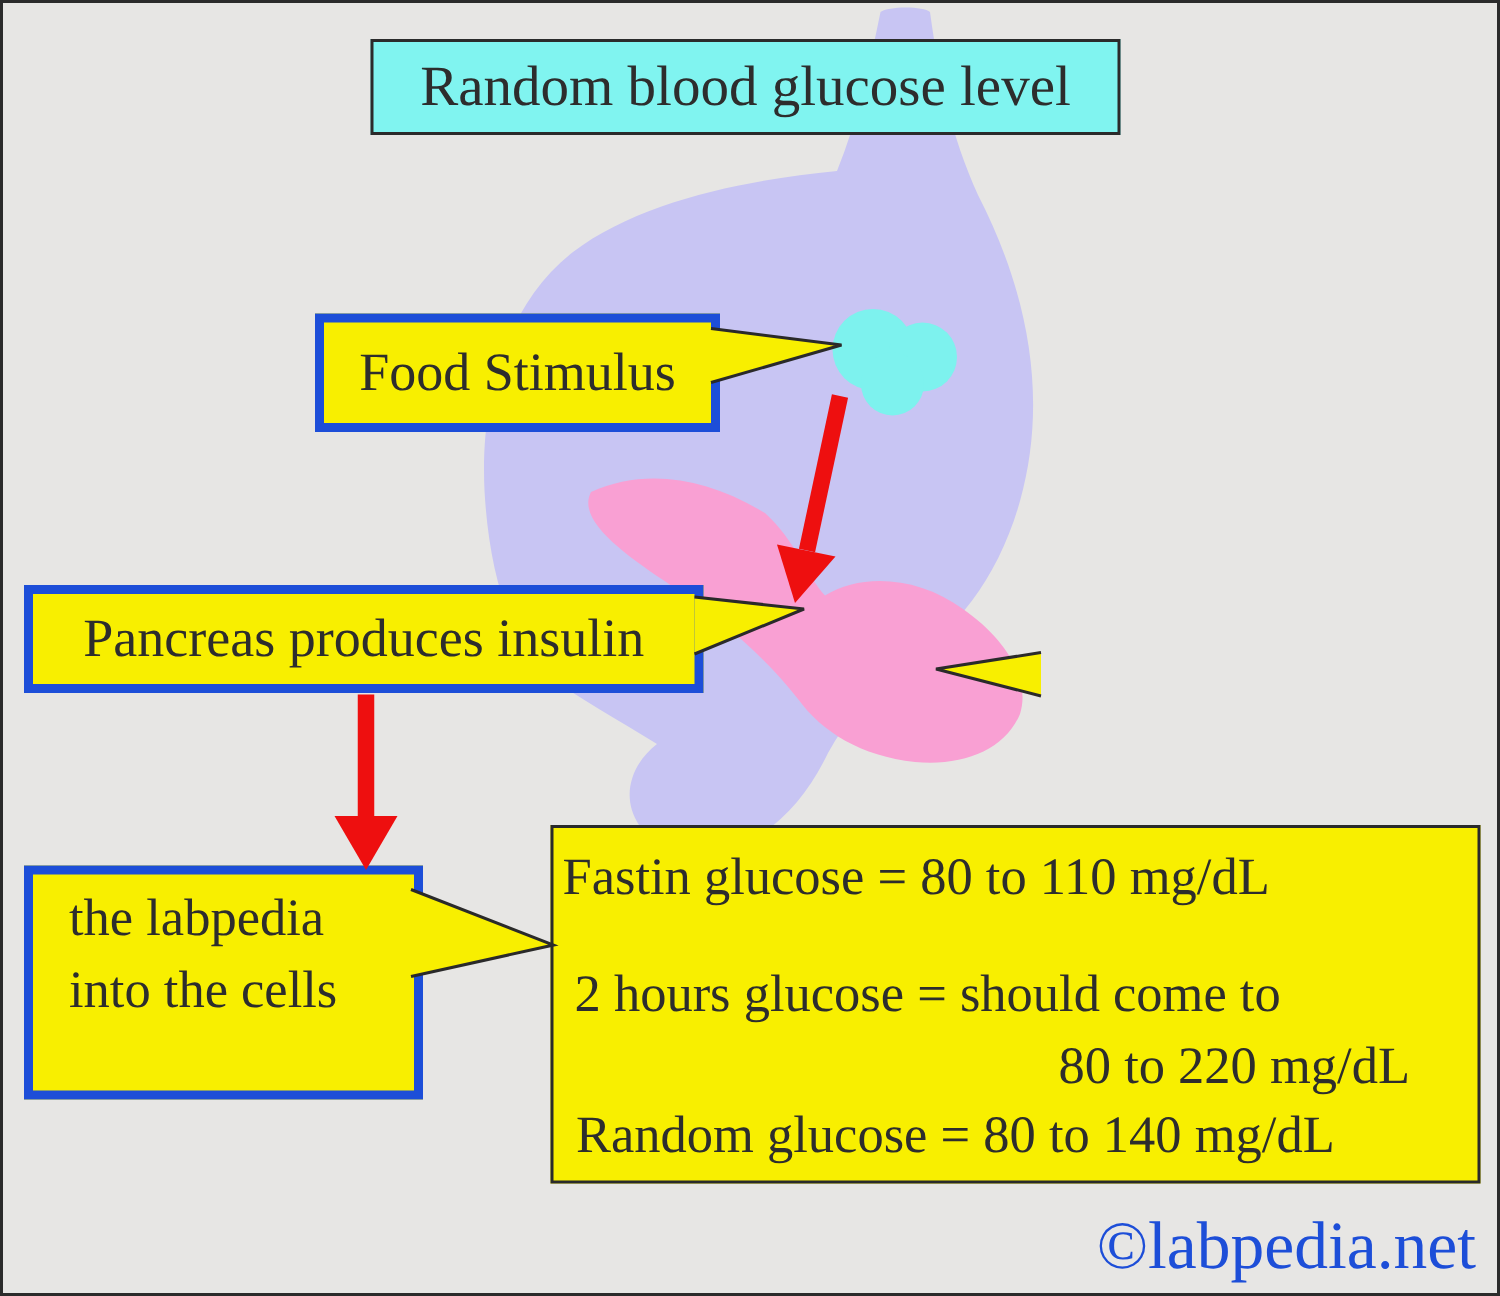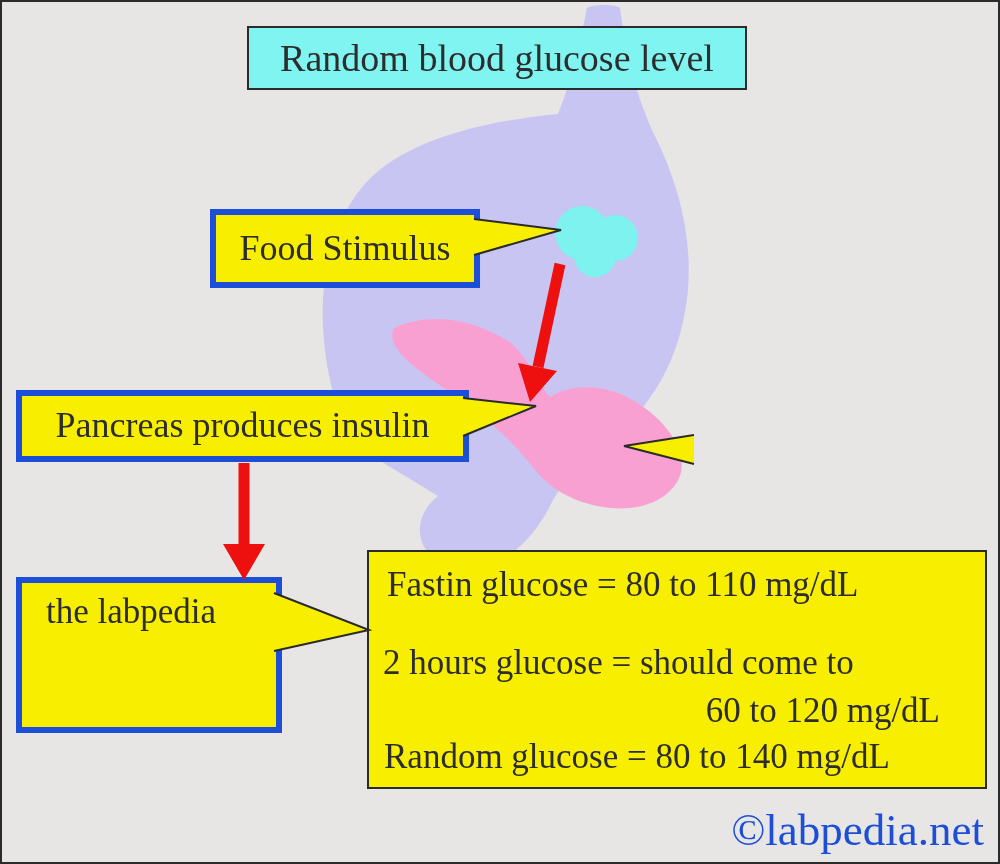--- a/index.html
+++ b/index.html
@@ -39,21 +39,21 @@
   }
   #insulin-box .lines{padding:5px 0 0 14px;}
   #insulin-box .ln{font-size:35px;line-height:48px;white-space:nowrap;}
   #insulin-box .ln.indent{padding-left:10px;}
   #values-box{
     position:absolute;left:365px;top:548px;width:620px;height:239px;
     background:#f8ef00;border:2px solid #2a2a2a;box-sizing:border-box;
     z-index:2;
   }
   #values-box .vline{position:absolute;font-size:35px;line-height:1.1;white-space:nowrap;}
-  #vline-1{left:18px;top:14px;}
+  #vline-1{left:6px;top:14px;}
   #vline-2{left:14px;top:92px;}
   #vline-3{right:45px;top:140px;}
   #vline-4{left:15px;top:186px;}
   #watermark{
     position:absolute;right:14px;bottom:6px;
     font-size:45px;color:#1d4ed8;z-index:2;white-space:nowrap;
   }
   .ptr{stroke:#2a2a2a;stroke-width:2;fill:#f8ef00;stroke-linejoin:miter;}
   .arrow-line{stroke:#ee0f0f;stroke-width:11;fill:none;}
   .arrow-head{fill:#ee0f0f;stroke:none;}
@@ -106,27 +106,28 @@
   </div>
 
   <div class="callout" style="left:14px;top:388px;width:453px;height:72px;">
     <span class="cap">Pancreas produces insulin</span>
   </div>
 
 
   <div class="callout" id="insulin-box" style="left:14px;top:575px;width:266px;height:156px;">
     <div class="lines">
       <div class="ln indent">the labpedia</div>
+      <div class="ln indent">into the cells</div>
     </div>
   </div>
 
   <div id="values-box">
     <span class="vline" id="vline-1">Fastin glucose = 80 to 110 mg/dL</span>
     <span class="vline" id="vline-2">2 hours glucose = should come to</span>
-    <span class="vline" id="vline-3">60 to 120 mg/dL</span>
+    <span class="vline" id="vline-3">80 to 220 mg/dL</span>
     <span class="vline" id="vline-4">Random glucose = 80 to 140 mg/dL</span>
   </div>
 
   <div id="watermark">©labpedia.net</div>
 
   <svg id="overlay" class="layer" viewBox="0 0 1000 864">
 
     <g>
       <line class="arrow-line" x1="558" y1="262" x2="536" y2="365"></line>
       <polygon class="arrow-head" points="528,400 555,369 516,361"></polygon>

